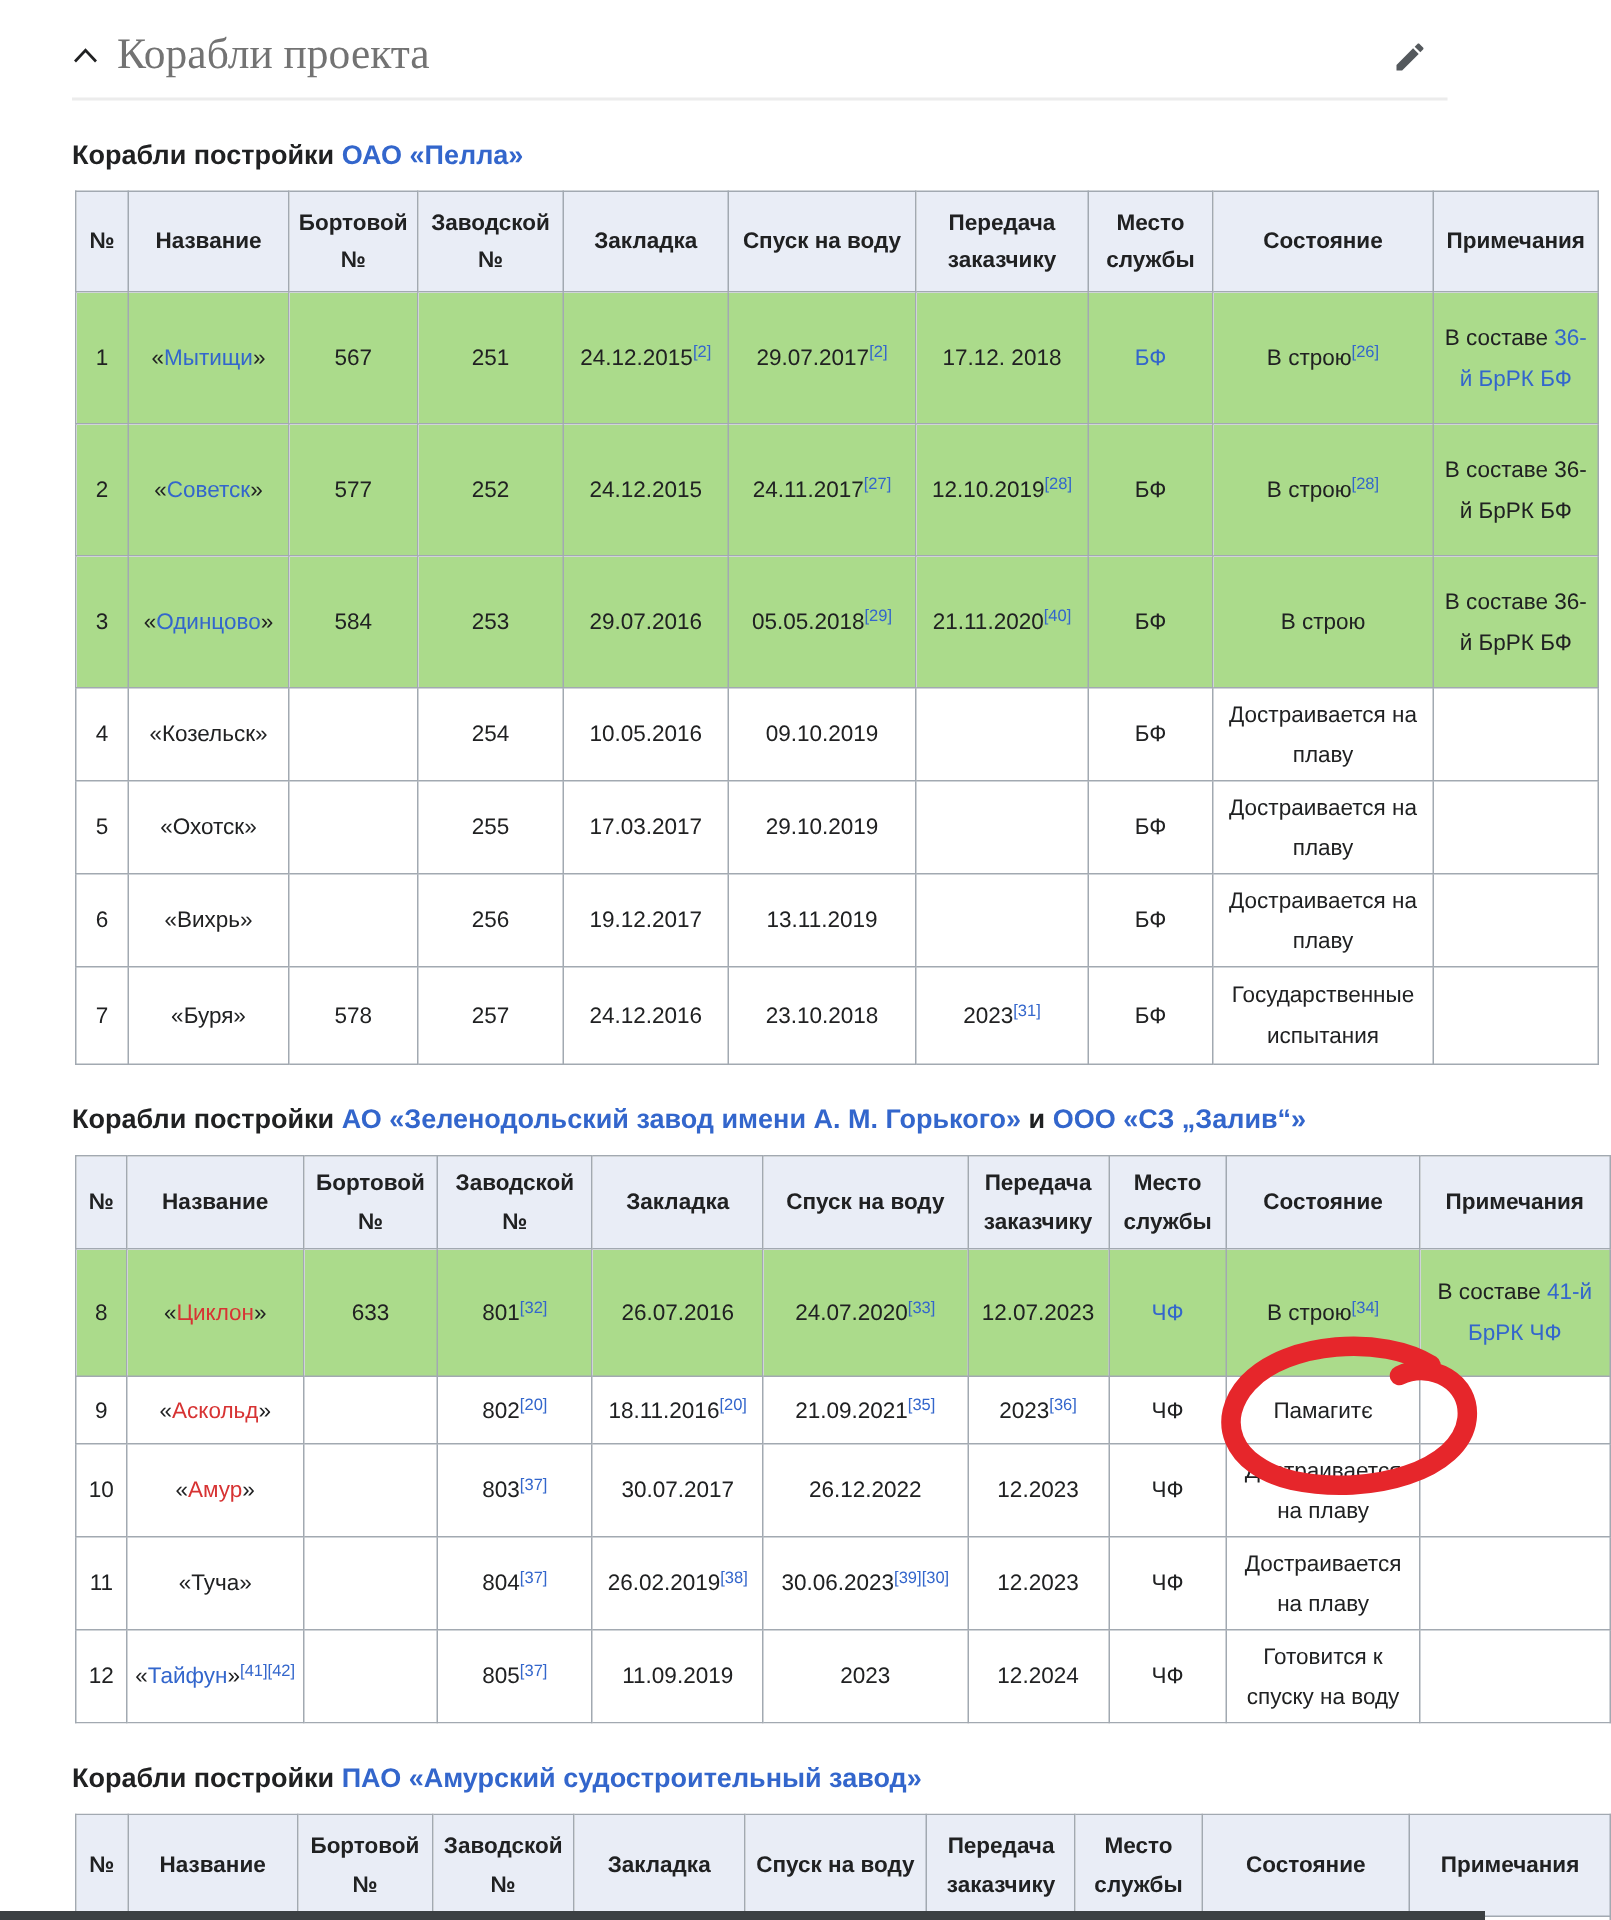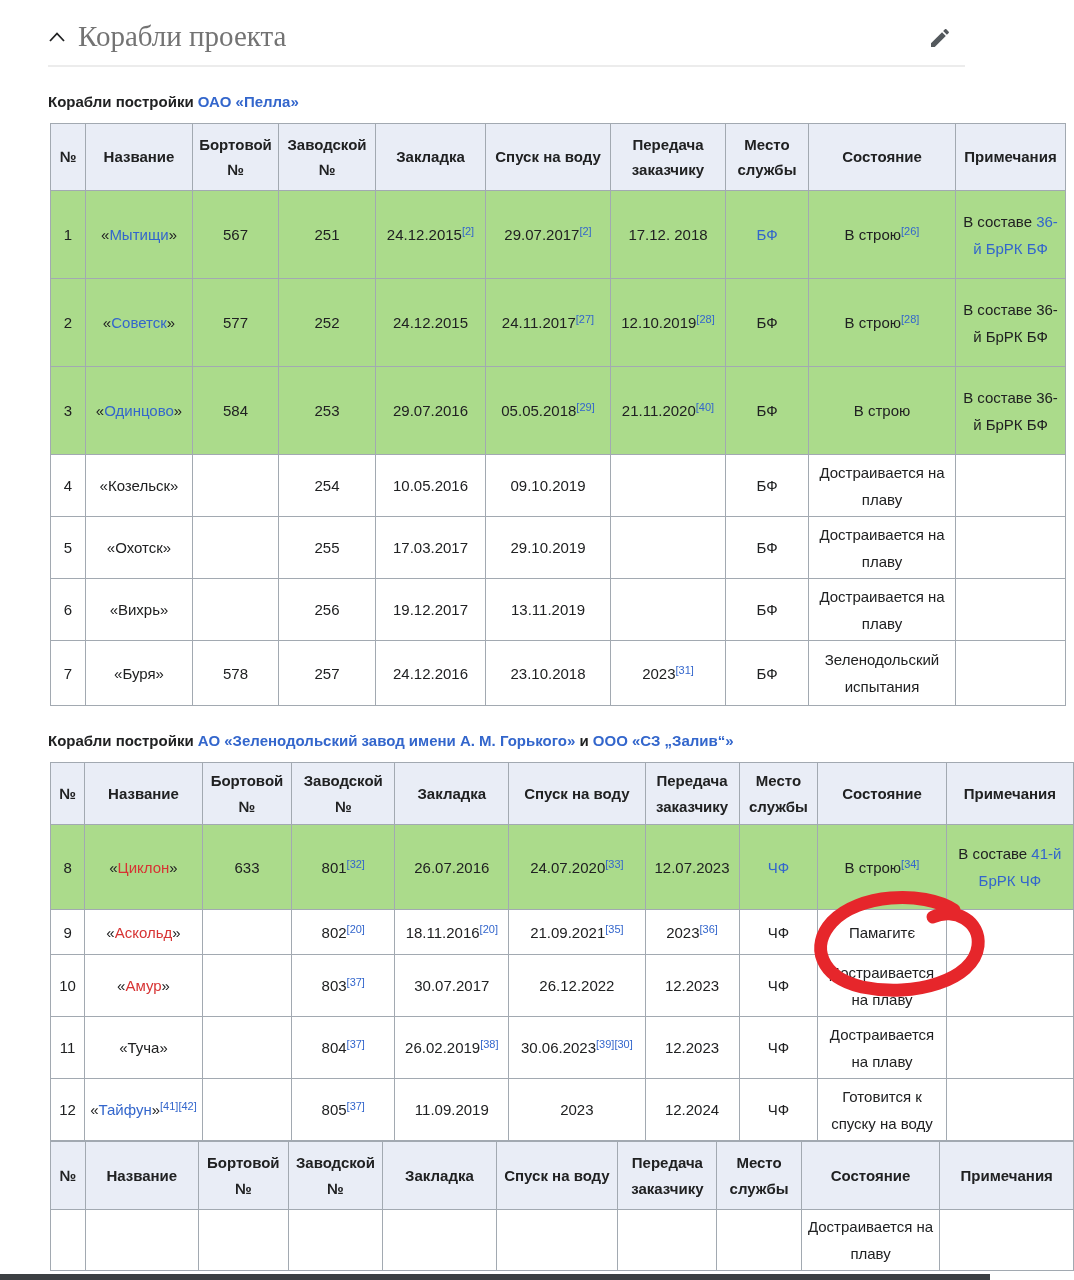--- a/index.html
+++ b/index.html
@@ -3,21 +3,21 @@
 <meta charset="utf-8">
 <style>
   html,body{margin:0;padding:0;background:#fff;}
   .page{position:relative;width:1074px;height:1280px;background:#fff;overflow:hidden;
         font-family:"Liberation Sans",sans-serif;color:#202122;}
   .head{display:flex;align-items:center;padding:20px 0 0 48px;}
   .chev{margin-right:12px;display:inline-flex;align-items:center;cursor:pointer;}
   h2.title{font-family:"Liberation Serif",serif;font-size:29px;font-weight:400;margin:0;color:#737373;}
   .pencil{position:absolute;left:928px;top:26px;cursor:pointer;}
   .rule{margin:12px 0 0 48px;width:917px;height:2px;background:#ececec;}
-  .sec-label{margin:26px 0 13px 48px;font-size:15px;font-weight:700;color:#202122;}
+  .sec-label{margin:26px 0 13px 48px;font-size:18px;font-weight:700;color:#202122;}
   .sec-label a.lnk{font-weight:700;}
   .twrap{margin-left:50px;}
   .clip{width:1024px;overflow:hidden;}
   table{border-collapse:collapse;table-layout:fixed;font-size:15px;margin:0;}
   th,td{border:1px solid var(--border,#a2a9b1);text-align:center;vertical-align:middle;
         padding:3px 4px;line-height:1.8;overflow:hidden;}
   th{background:var(--header_bg,#eaeef6);font-weight:700;line-height:1.7;color:#202122;}
   tr.green td{background:var(--row_green,#abdb8b);}
   a.lnk{color:var(--link,#3366cc);text-decoration:none;cursor:pointer;}
   a.red{color:var(--redlink,#d73333);text-decoration:none;cursor:pointer;}
@@ -150,21 +150,21 @@
             </tr>
             <tr style="height: 65px;">
               <td>7</td>
               <td>«Буря»</td>
               <td>578</td>
               <td>257</td>
               <td>24.12.2016</td>
               <td>23.10.2018</td>
               <td>2023<sup class="ref">[31]</sup></td>
               <td>БФ</td>
-              <td>Зеленодольский испытания</td>
+              <td>Государственные испытания</td>
               <td></td>
             </tr>
           </tbody>
         </table>
     </div>
   </section>
 
   <section id="section-1">
     <p class="sec-label">Корабли постройки <a class="lnk">АО «Зеленодольский завод имени А. М. Горького»</a> и <a class="lnk">ООО «СЗ „Залив“»</a></p>
     <div class="twrap clip">
@@ -255,20 +255,21 @@
               <td>ЧФ</td>
               <td>Готовится к спуску на воду</td>
               <td></td>
             </tr>
           </tbody>
         </table>
     </div>
   </section>
 
   <section id="section-2">
+    <p class="sec-label">Корабли постройки <a class="lnk">ПАО «Амурский судостроительный завод»</a></p>
     <div class="twrap clip">
       <table>
           <colgroup>
             <col style="width: 35px;">
             <col style="width: 115px;">
             <col style="width: 90px;">
             <col style="width: 95px;">
             <col style="width: 115px;">
             <col style="width: 125px;">
             <col style="width: 100px;">

